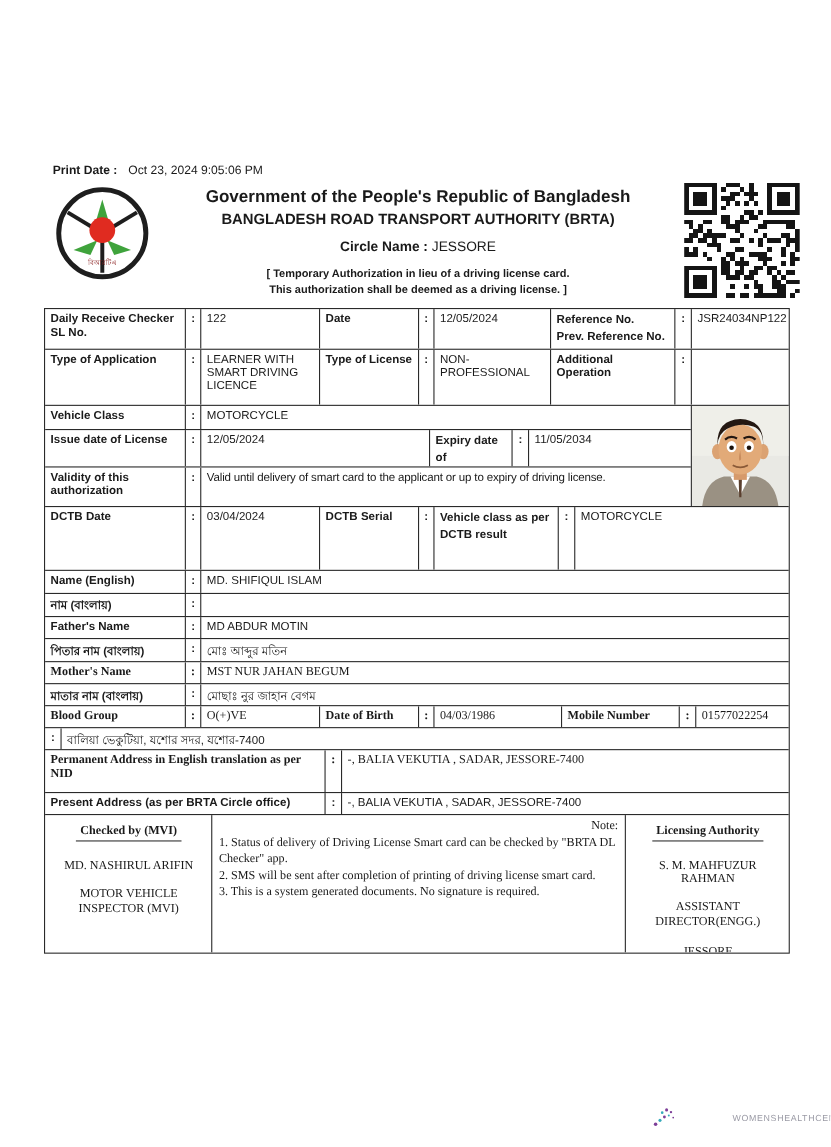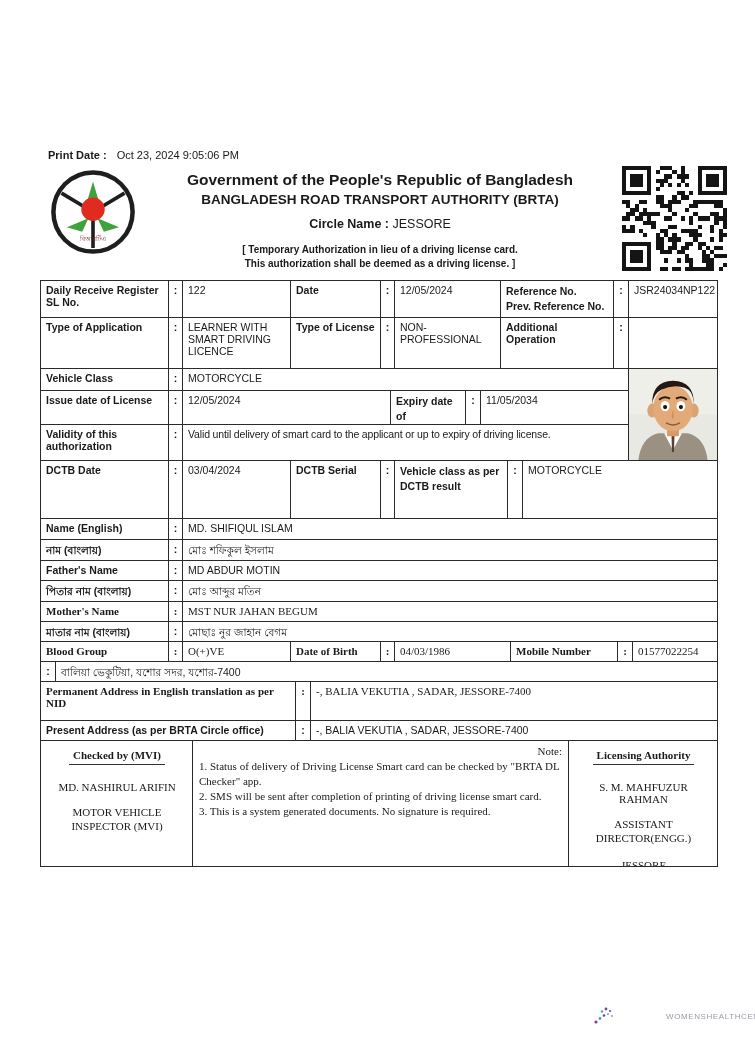--- a/index.html
+++ b/index.html
@@ -300,21 +300,21 @@
         <rect fill="#fff" x="76" y="4" width="20" height="20"></rect>
         <rect x="80" y="8" width="12" height="12"></rect>
         <rect x="0" y="72" width="28" height="28"></rect>
         <rect fill="#fff" x="4" y="76" width="20" height="20"></rect>
         <rect x="8" y="80" width="12" height="12"></rect>
       </svg></div>
 
   <div class="doc-table">
 
     <div class="trow h37">
-      <div class="tcell lbl wl1">Daily Receive Register SL No.</div>
+      <div class="tcell lbl wl1">Daily Receive Checker SL No.</div>
       <div class="tcell cln wc">:</div>
       <div class="tcell wv1">122</div>
       <div class="tcell lbl wl2">Date</div>
       <div class="tcell cln wc">:</div>
       <div class="tcell wv2">12/05/2024</div>
       <div class="tcell lbl wl3 two-line">
         <div>Reference No.</div>
         <div>Prev. Reference No.</div>
       </div>
       <div class="tcell cln wc2">:</div>
@@ -396,21 +396,20 @@
     </div>
 
     <div class="trow h21">
       <div class="tcell lbl wl1">Name (English)</div>
       <div class="tcell cln wc">:</div>
       <div class="tcell wfill last">MD. SHIFIQUL ISLAM</div>
     </div>
     <div class="trow h21">
       <div class="tcell lbl wl1">নাম (বাংলায়)</div>
       <div class="tcell cln wc">:</div>
-      <div class="tcell wfill last">মোঃ শফিকুল ইসলাম</div>
     </div>
     <div class="trow h20">
       <div class="tcell lbl wl1">Father's Name</div>
       <div class="tcell cln wc">:</div>
       <div class="tcell wfill last">MD ABDUR MOTIN</div>
     </div>
     <div class="trow h21">
       <div class="tcell lbl wl1">পিতার নাম (বাংলায়)</div>
       <div class="tcell cln wc">:</div>
       <div class="tcell wfill last">মোঃ আব্দুর মতিন</div>

